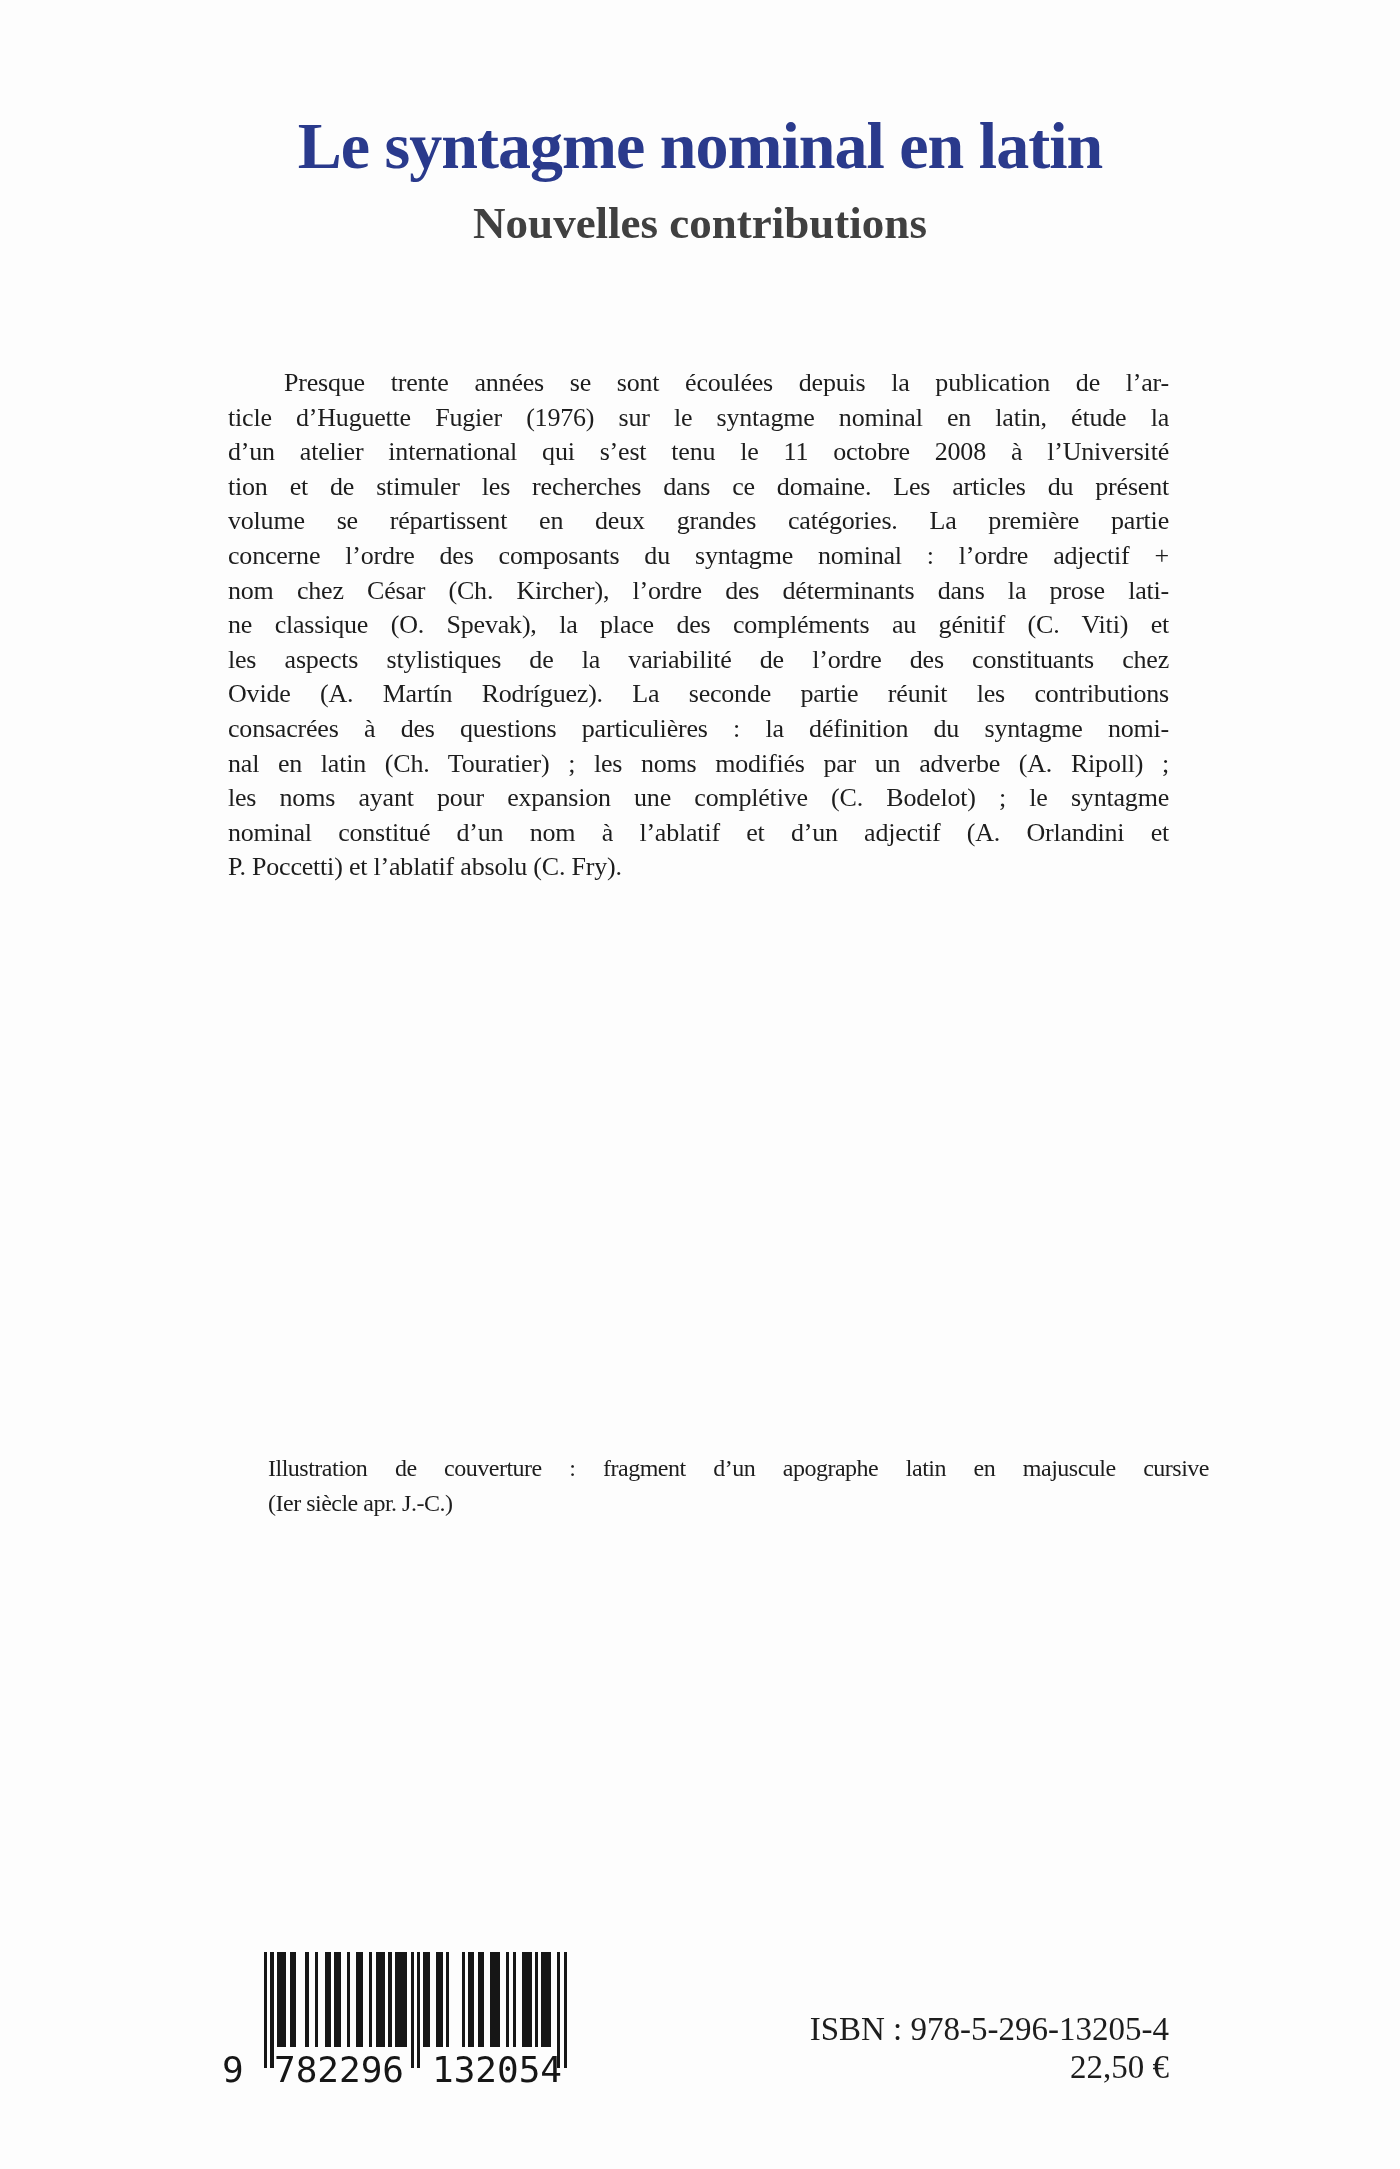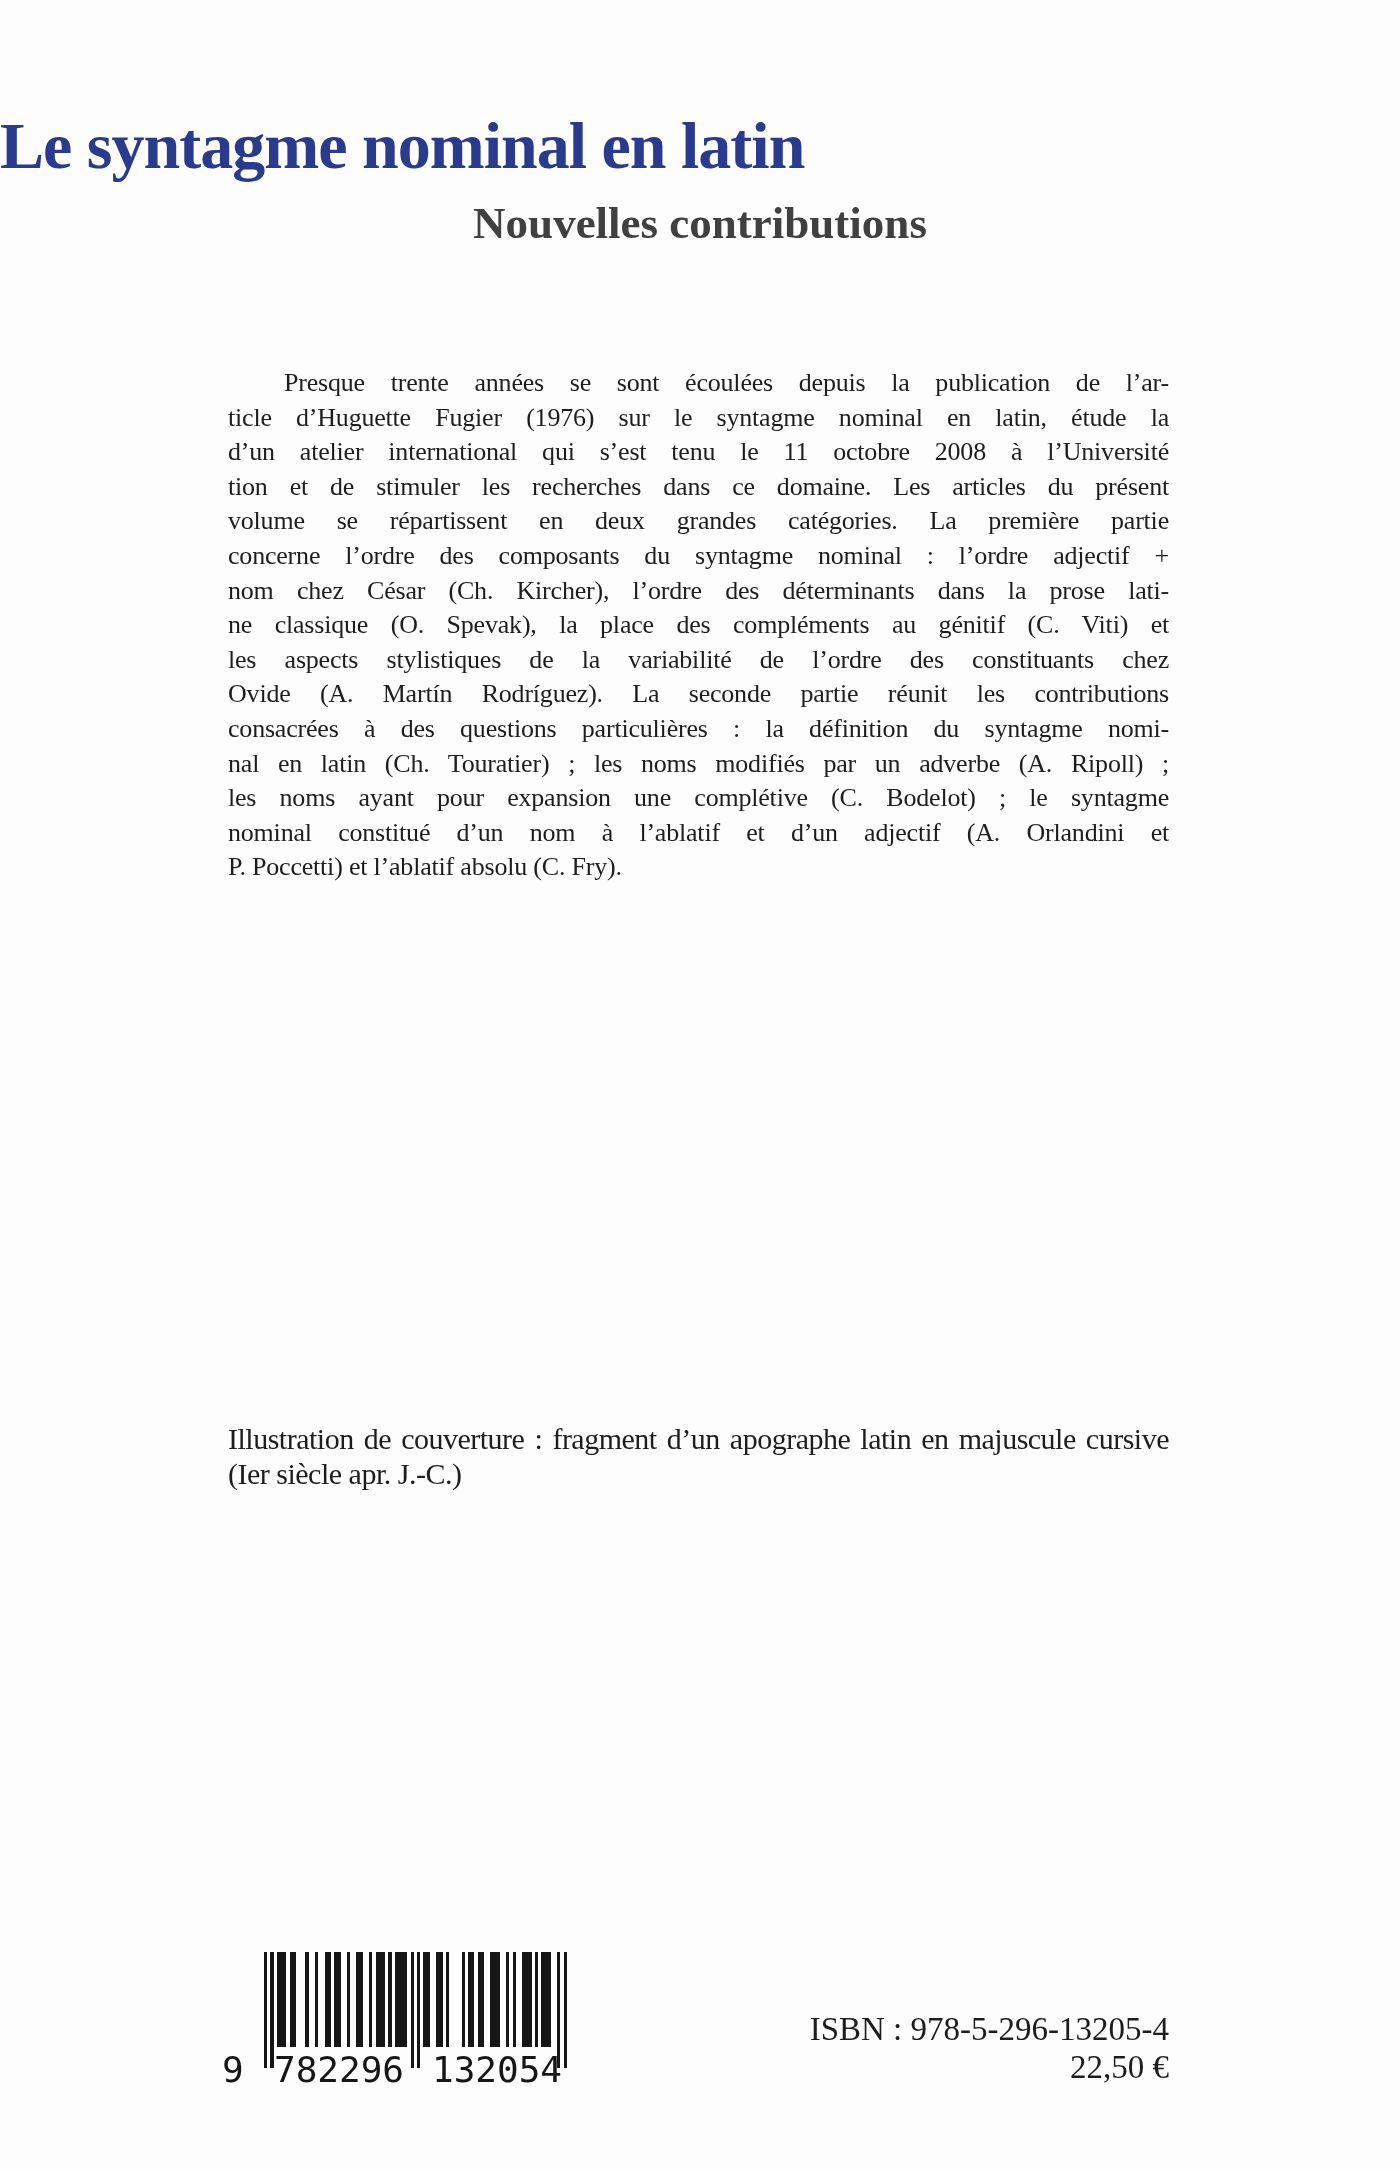--- a/index.html
+++ b/index.html
@@ -7,20 +7,21 @@
     position:relative;
     width:1400px; height:2169px;
     margin:0 auto;
     background:#fdfdfd;
     font-family:"Liberation Serif","DejaVu Serif",serif;
     color:#1d1d1d;
     overflow:hidden;
   }
   .title {
     position:absolute; top:113px; left:0; right:0; margin:0;
+    text-align:center;
     font-size:66px; line-height:66px; font-weight:bold;
     letter-spacing:-1px;
   }
   .subtitle {
     position:absolute; top:201px; left:0; right:0; margin:0;
     text-align:center;
     font-size:45px; line-height:45px; font-weight:bold;
   }
   .textcol { position:absolute; left:228px; width:941px; }
   .tline {
@@ -32,21 +33,21 @@
   .synopsis { top:366px; font-size:26px; }
   .synopsis .tline:first-child { text-indent:56px; }
   .synopsis .tline:last-child { text-align-last:left; }
 
   .bio { top:1069px; font-size:26px; font-style:italic; }
   .bio .tline { line-height:35px; }
   .bio-first { text-indent:56px; }
   .bio-name { font-weight:bold; }
   .bio-lines .tline:last-child { text-align-last:left; }
 
-  .note { top:1421px; font-size:30px; }
+  .note { top:1451px; font-size:24px;margin-left:40px; }
   .note .tline { line-height:35px; letter-spacing:-0.5px; }
   .note .tline:last-child { text-align-last:left; }
 
   .barcode { position:absolute; left:264px; top:1952px; width:304px; height:140px; }
   .barcode-bars { display:flex; height:116px; align-items:flex-start; }
   .module { width:3.2px; height:95px; flex:0 0 auto; }
   .module.on { background:#161616; }
   .module.on.guard { height:116px; }
   .bc-digit {
     position:absolute; top:100px;

